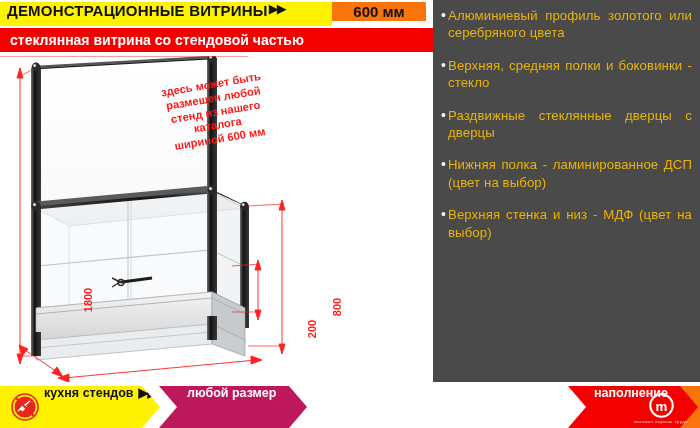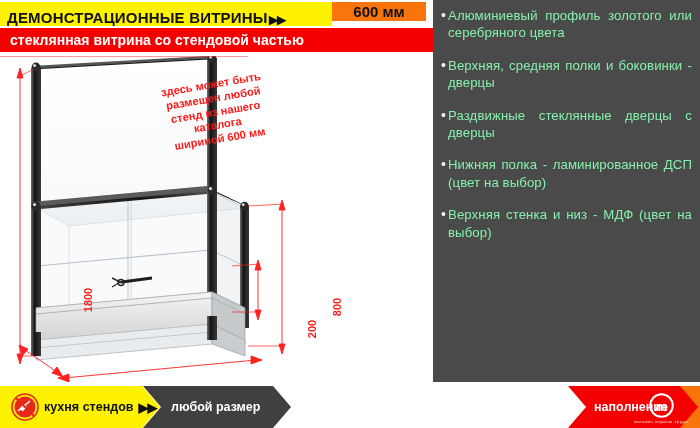--- a/index.html
+++ b/index.html
@@ -9,21 +9,21 @@
     font-family:"Liberation Sans", sans-serif;
     overflow:hidden;
   }
   .page{position:relative;width:700px;height:428px;overflow:hidden;background:#fff;}
 
   
   .left-panel{position:absolute;left:0;top:0;width:433px;height:382px;background:#fff;}
 
   .hdr-yellow{
     position:absolute;left:0;top:2px;width:332px;height:24px;
-    background:#fff200;display:flex;align-items:flex-end;
+    background:#fff200;display:flex;align-items:flex-start;
   }
   .hdr-yellow .title{
     font-size:15px;font-weight:bold;color:#111;letter-spacing:.2px;
     padding-left:7px;white-space:nowrap;
   }
   .hdr-yellow .arrows{
     font-size:13px;color:#111;margin-left:1px;letter-spacing:-2px;line-height:1;
   }
   .hdr-orange{
     position:absolute;left:332px;top:2px;width:94px;height:19px;
@@ -69,40 +69,40 @@
   }
   .bullets{padding:7px 8px 0 6px;}
   .bullet{
     display:flex;align-items:flex-start;
     margin-bottom:15px;
   }
   .bullet .dot{
     color:#f2f2f2;font-size:14px;line-height:17px;width:9px;flex:0 0 9px;text-align:center;
   }
   .bullet .btext{
-    color:#86efac;font-size:13.2px;line-height:17.4px;
+    color:#eab308;font-size:13.2px;line-height:17.4px;
     font-family:"Liberation Sans", sans-serif;
     letter-spacing:.1px;
     text-align:justify;
     flex:1 1 auto;
   }
 
   
   .bottombar{position:absolute;left:0;top:386px;width:700px;height:42px;background:#fff;}
   .chev{
     position:absolute;top:0;height:42px;
-    display:flex;align-items:center;
+    display:flex;
     color:#fff;font-size:12.5px;font-weight:bold;
     white-space:nowrap;
   }
   .chev .ctxt{position:relative;z-index:3;}
   .seg-yellow{left:0;width:160px;background:#fff200;color:#111;
     clip-path:polygon(0 0,142px 0,160px 21px,142px 42px,0 42px);
     padding-left:44px;box-sizing:border-box;z-index:7;}
-  .seg-orange{left:143px;width:148px;background:#404040;
+  .seg-orange{left:159px;width:148px;background:#be185d;
     clip-path:polygon(0 0,130px 0,148px 21px,130px 42px,0 42px,18px 21px);
     padding-left:28px;box-sizing:border-box;z-index:6;}
   .seg-red{left:274px;width:152px;background:#f40000;
     clip-path:polygon(0 0,134px 0,152px 21px,134px 42px,0 42px,18px 21px);
     padding-left:27px;box-sizing:border-box;z-index:5;}
   .seg-orange2{left:409px;width:176px;background:#f9740a;
     clip-path:polygon(0 0,158px 0,176px 21px,158px 42px,0 42px,18px 21px);
     padding-left:28px;box-sizing:border-box;z-index:4;}
   .seg-red2{left:568px;width:130px;background:#f40000;
     clip-path:polygon(0 0,112px 0,130px 21px,112px 42px,0 42px,18px 21px);
@@ -301,21 +301,21 @@
   <div class="right-panel">
     <div class="bullets">
 
       <div class="bullet">
         <span class="dot">•</span>
         <span class="btext">Алюминиевый профиль золотого или серебряного цвета</span>
       </div>
 
       <div class="bullet">
         <span class="dot">•</span>
-        <span class="btext">Верхняя, средняя полки и боковинки - дверцы</span>
+        <span class="btext">Верхняя, средняя полки и боковинки - стекло</span>
       </div>
 
       <div class="bullet">
         <span class="dot">•</span>
         <span class="btext">Раздвижные стеклянные дверцы с дверцы</span>
       </div>
 
       <div class="bullet">
         <span class="dot">•</span>
         <span class="btext">Нижняя полка - ламинированное ДСП (цвет на выбор)</span>

